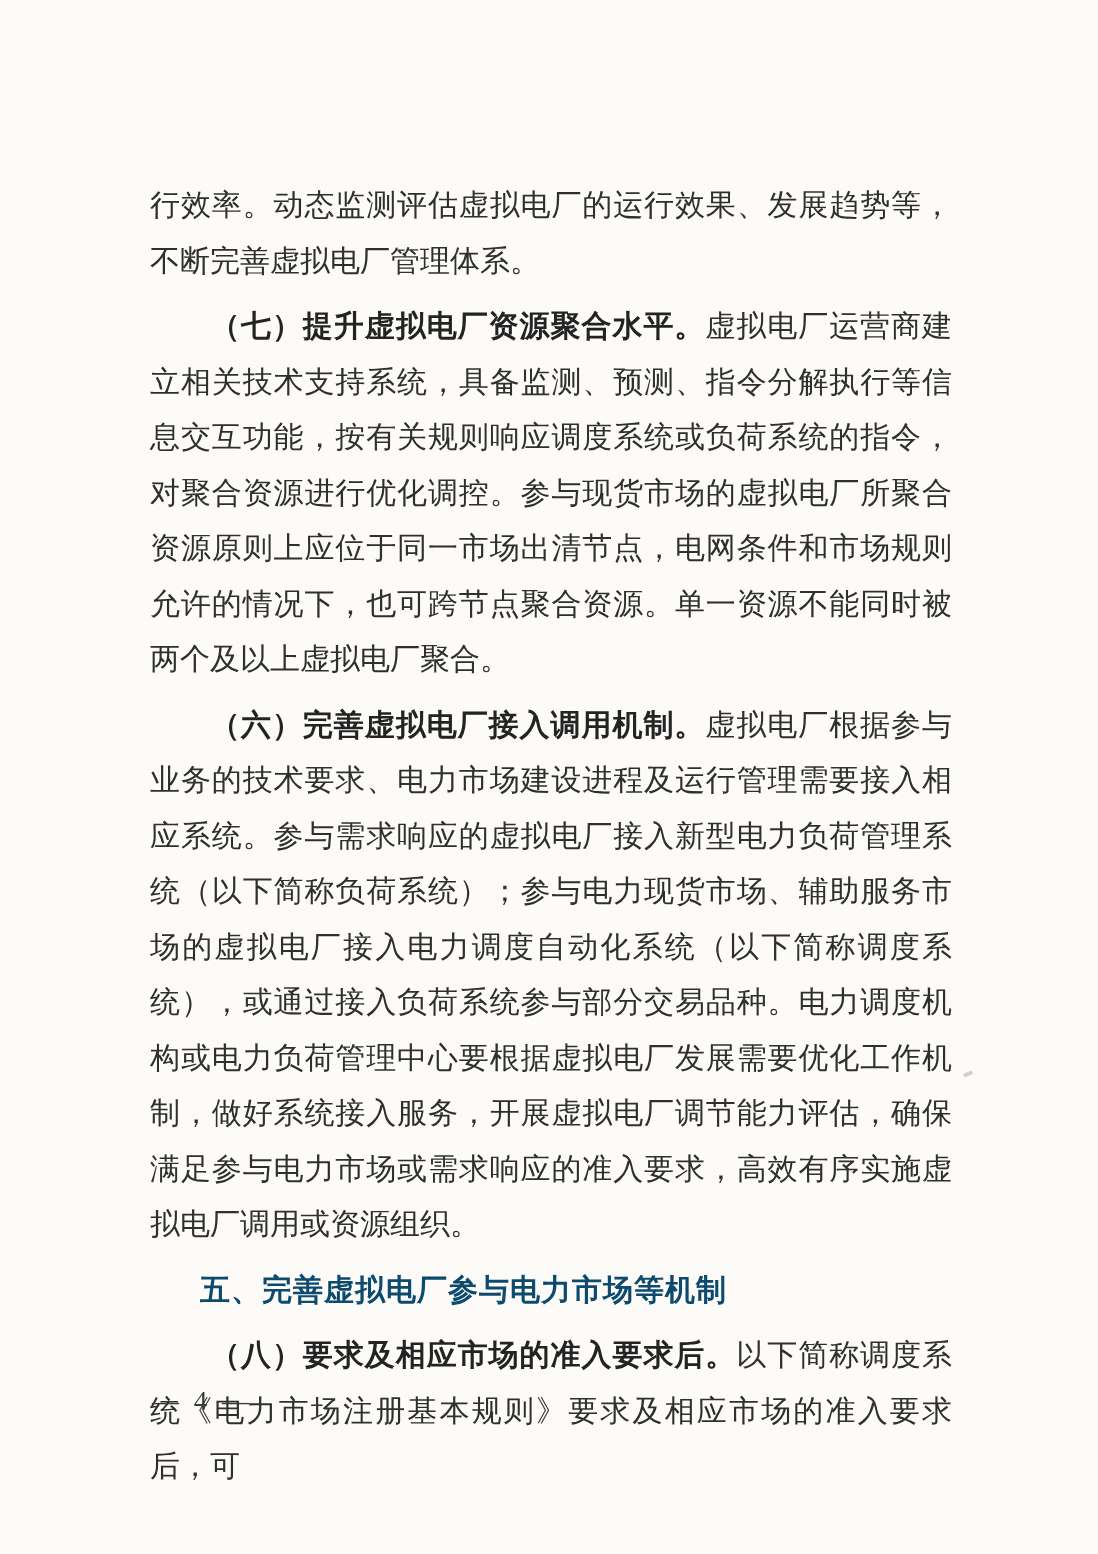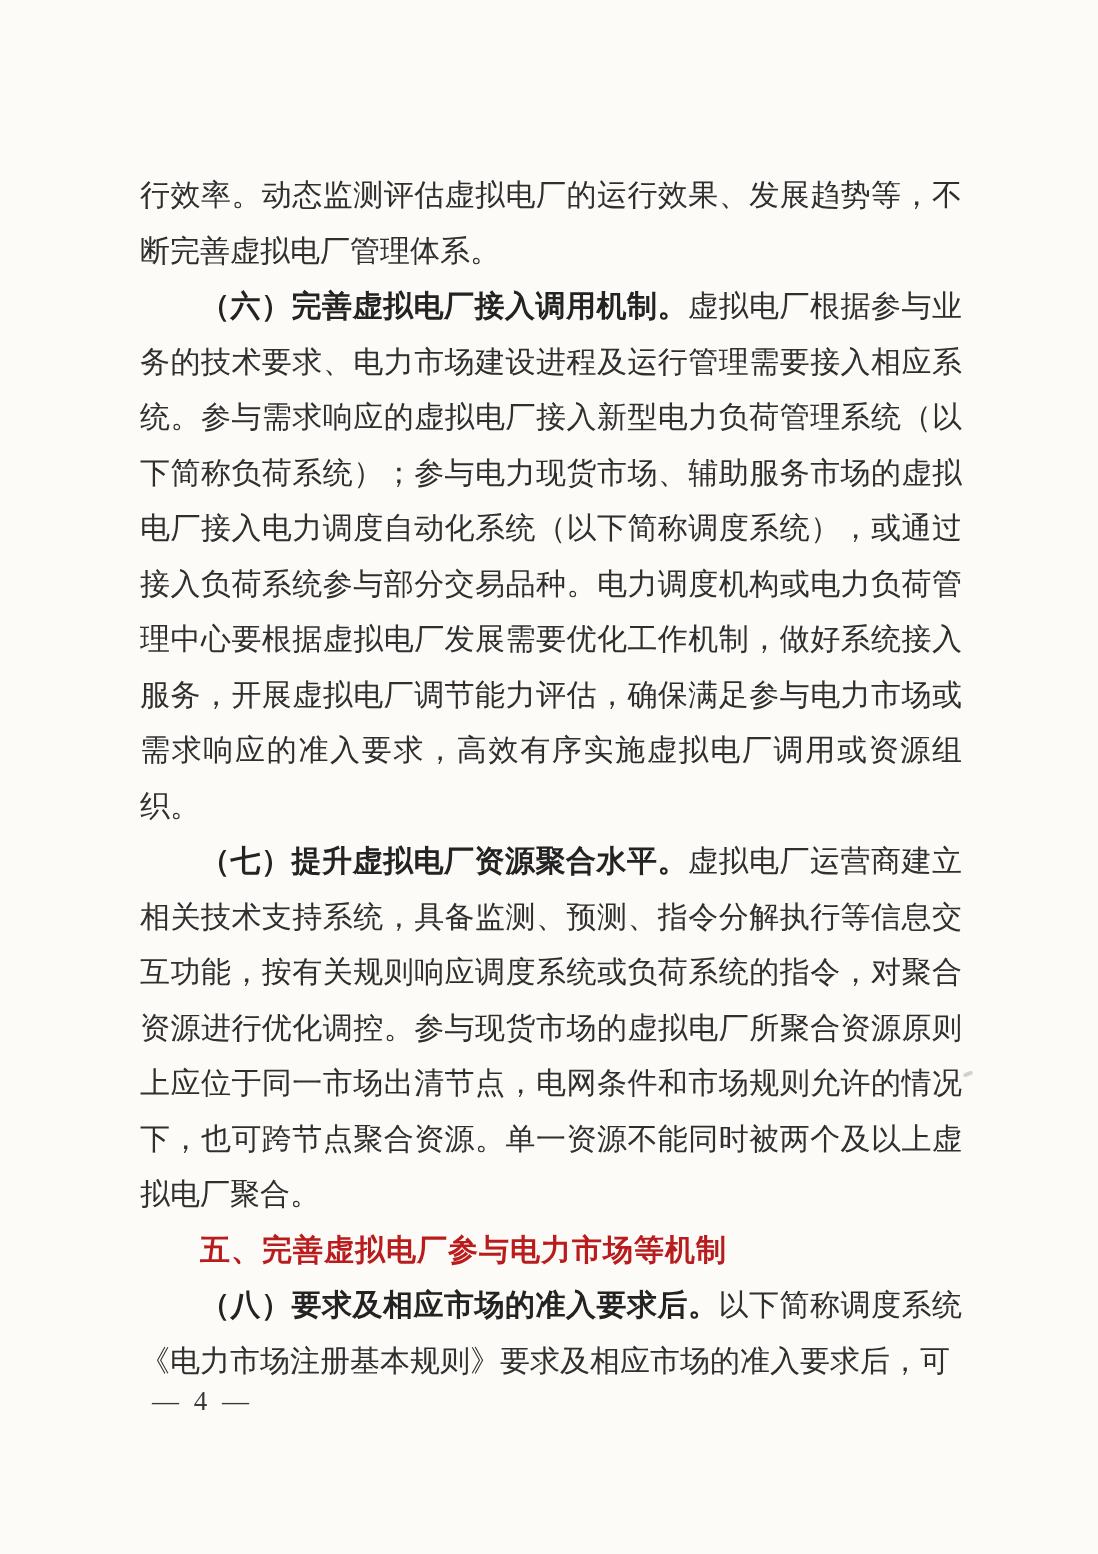--- a/index.html
+++ b/index.html
@@ -21,38 +21,38 @@
     left: 140px;
     top: 167px;
     width: 822px;
     font-size: 30px;
     line-height: 55.5px;
     color: #2f2f2f;
     text-align: justify;
     text-justify: inter-character;
   }
   .body-text p {
-    margin: 0;
+    margin: 10px;
     text-indent: 2em;
   }
   .body-text p.no-indent {
     text-indent: 0;
   }
   .lead-bold {
     font-weight: bold;
     color: #232323;
   }
   .section-heading {
     margin: 0;
     text-indent: 2em;
     font-family: Liberation Sans, sans-serif;
     font-weight: bold;
     font-size: 30px;
     line-height: 55.5px;
-    color: #b91c1c;
+    color: #0c4a6e;
     letter-spacing: 1px;
   }
   .page-number {
     position: absolute;
     left: 152px;
     top: 1386px;
     font-size: 27px;
     line-height: 30px;
     color: #3a3a3a;
     letter-spacing: 4px;
@@ -71,23 +71,23 @@
 </style>
 </head>
 <body>
 
 <div class="page">
 
   <div class="body-text">
 
     <p class="no-indent"><span>行效率。动态监测评估虚拟电厂的运行效果、发展趋势等，不断完善虚拟电厂管理体系。</span></p>
 
+    <p><span class="lead-bold">（七）提升虚拟电厂资源聚合水平。</span><span>虚拟电厂运营商建立相关技术支持系统，具备监测、预测、指令分解执行等信息交互功能，按有关规则响应调度系统或负荷系统的指令，对聚合资源进行优化调控。参与现货市场的虚拟电厂所聚合资源原则上应位于同一市场出清节点，电网条件和市场规则允许的情况下，也可跨节点聚合资源。单一资源不能同时被两个及以上虚拟电厂聚合。</span></p>
+
     <p><span class="lead-bold">（六）完善虚拟电厂接入调用机制。</span><span>虚拟电厂根据参与业务的技术要求、电力市场建设进程及运行管理需要接入相应系统。参与需求响应的虚拟电厂接入新型电力负荷管理系统（以下简称负荷系统）；参与电力现货市场、辅助服务市场的虚拟电厂接入电力调度自动化系统（以下简称调度系统），或通过接入负荷系统参与部分交易品种。电力调度机构或电力负荷管理中心要根据虚拟电厂发展需要优化工作机制，做好系统接入服务，开展虚拟电厂调节能力评估，确保满足参与电力市场或需求响应的准入要求，高效有序实施虚拟电厂调用或资源组织。</span></p>
-
-    <p><span class="lead-bold">（七）提升虚拟电厂资源聚合水平。</span><span>虚拟电厂运营商建立相关技术支持系统，具备监测、预测、指令分解执行等信息交互功能，按有关规则响应调度系统或负荷系统的指令，对聚合资源进行优化调控。参与现货市场的虚拟电厂所聚合资源原则上应位于同一市场出清节点，电网条件和市场规则允许的情况下，也可跨节点聚合资源。单一资源不能同时被两个及以上虚拟电厂聚合。</span></p>
 
     <h2 class="section-heading">五、完善虚拟电厂参与电力市场等机制</h2>
 
     <p><span class="lead-bold">（八）要求及相应市场的准入要求后。</span><span>以下简称调度系统《电力市场注册基本规则》要求及相应市场的准入要求后，可</span></p>
 
   </div>
 
   <div class="scan-artifact"></div>
 
   <div class="page-number">— 4 —</div>

